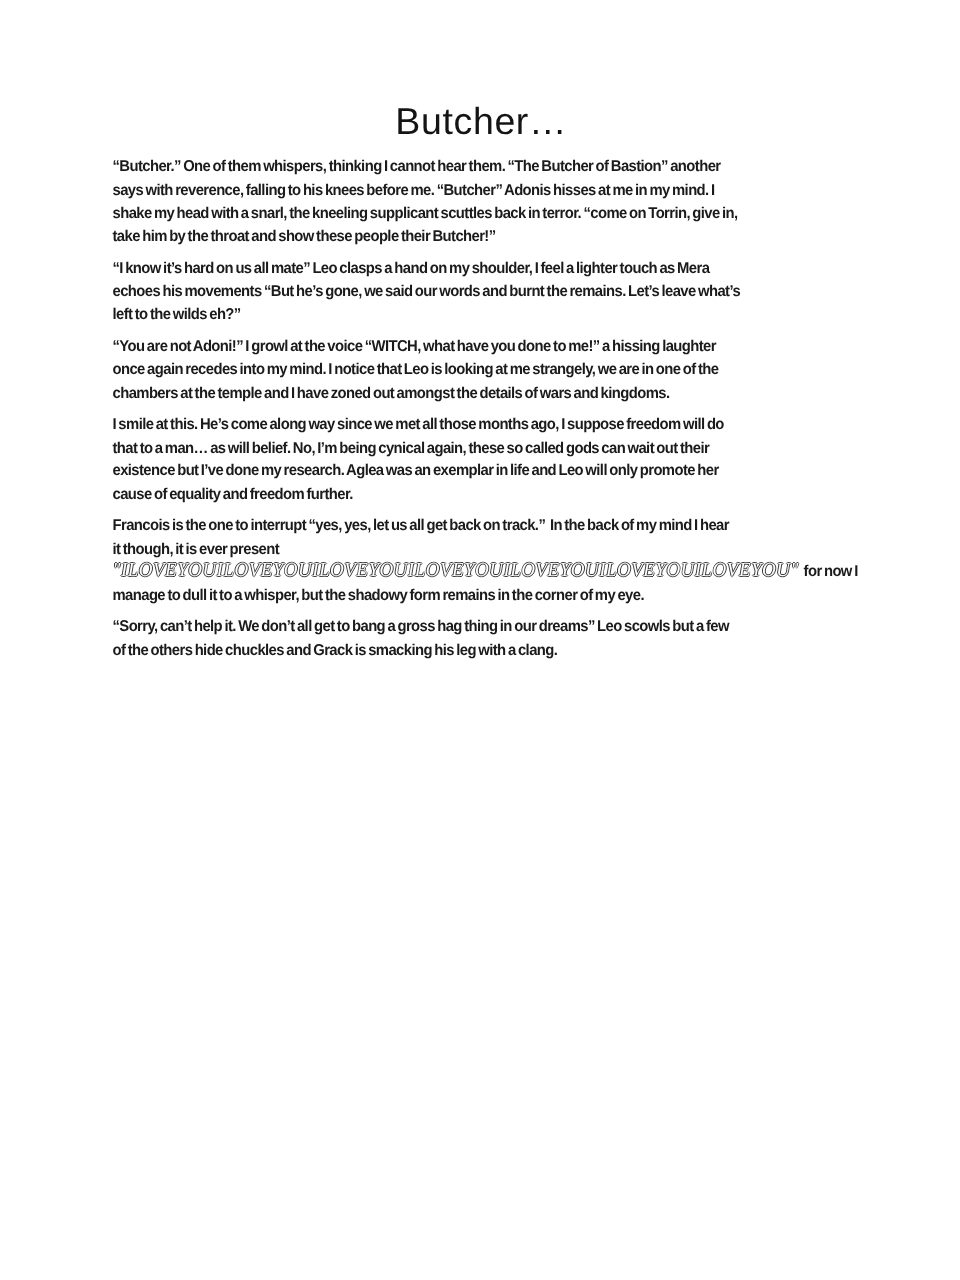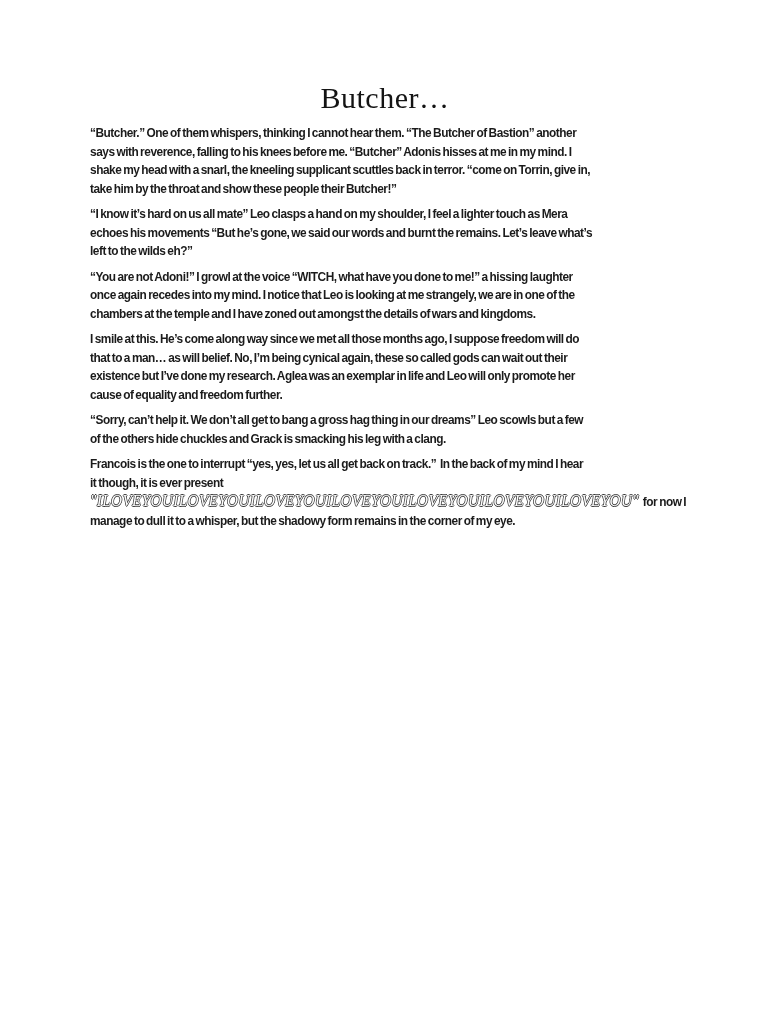--- a/index.html
+++ b/index.html
@@ -13,21 +13,21 @@
     height: 1024px;
     background: #ffffff;
     overflow: hidden;
     font-family: "Liberation Sans", sans-serif;
   }
   .content {
     padding: 80px 88px 0 90px;
   }
   .doc-title {
     margin: 0 0 8px 0;
-    font-family: Liberation Serif, serif;
+    font-family: Liberation Sans, sans-serif;
     font-weight: 400;
     font-size: 30px;
     line-height: 36px;
     text-align: center;
     color: #141414;
     letter-spacing: 0.5px;
   }
   .para {
     margin: 0 0 7px 0;
   }
@@ -81,25 +81,25 @@
     </div>
 
     <div class="para">
       <div class="line">I smile at this. He’s come along way since we met all those months ago, I suppose freedom will do</div>
       <div class="line">that to a man… as will belief. No, I’m being cynical again, these so called gods can wait out their</div>
       <div class="line">existence but I’ve done my research. Aglea was an exemplar in life and Leo will only promote her</div>
       <div class="line">cause of equality and freedom further.</div>
     </div>
 
     <div class="para">
-      <div class="line">“Sorry, can’t help it. We don’t all get to bang a gross hag thing in our dreams” Leo scowls but a few</div>
-      <div class="line">of the others hide chuckles and Grack is smacking his leg with a clang.</div>
-    </div>
-
-    <div class="para">
       <div class="line">Francois is the one to interrupt “yes, yes, let us all get back on track.”  In the back of my mind I hear</div>
       <div class="line">it though, it is ever present</div>
       <div class="line"><span class="love">"ILOVEYOUILOVEYOUILOVEYOUILOVEYOUILOVEYOUILOVEYOUILOVEYOU"</span><span>  for now I</span></div>
       <div class="line">manage to dull it to a whisper, but the shadowy form remains in the corner of my eye.</div>
     </div>
 
+    <div class="para">
+      <div class="line">“Sorry, can’t help it. We don’t all get to bang a gross hag thing in our dreams” Leo scowls but a few</div>
+      <div class="line">of the others hide chuckles and Grack is smacking his leg with a clang.</div>
+    </div>
+
   </div>
 </div>
 
 </body></html>

